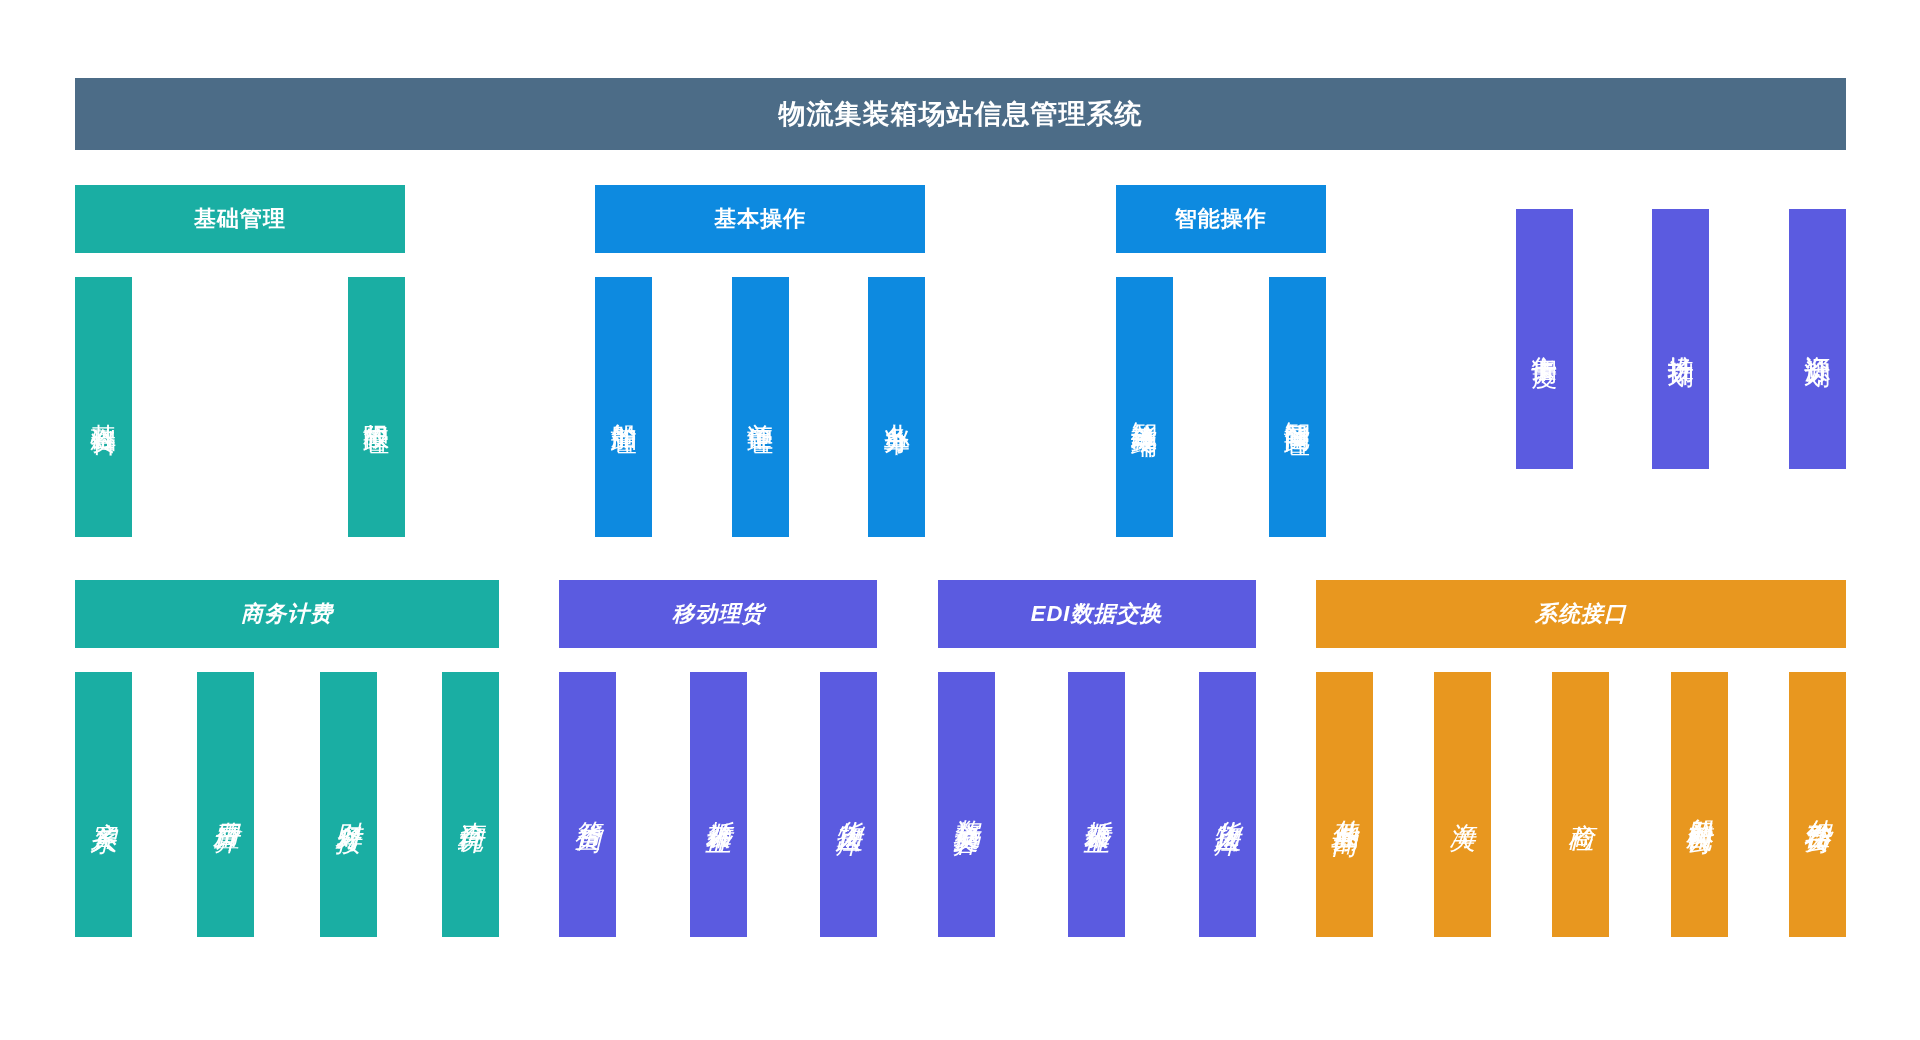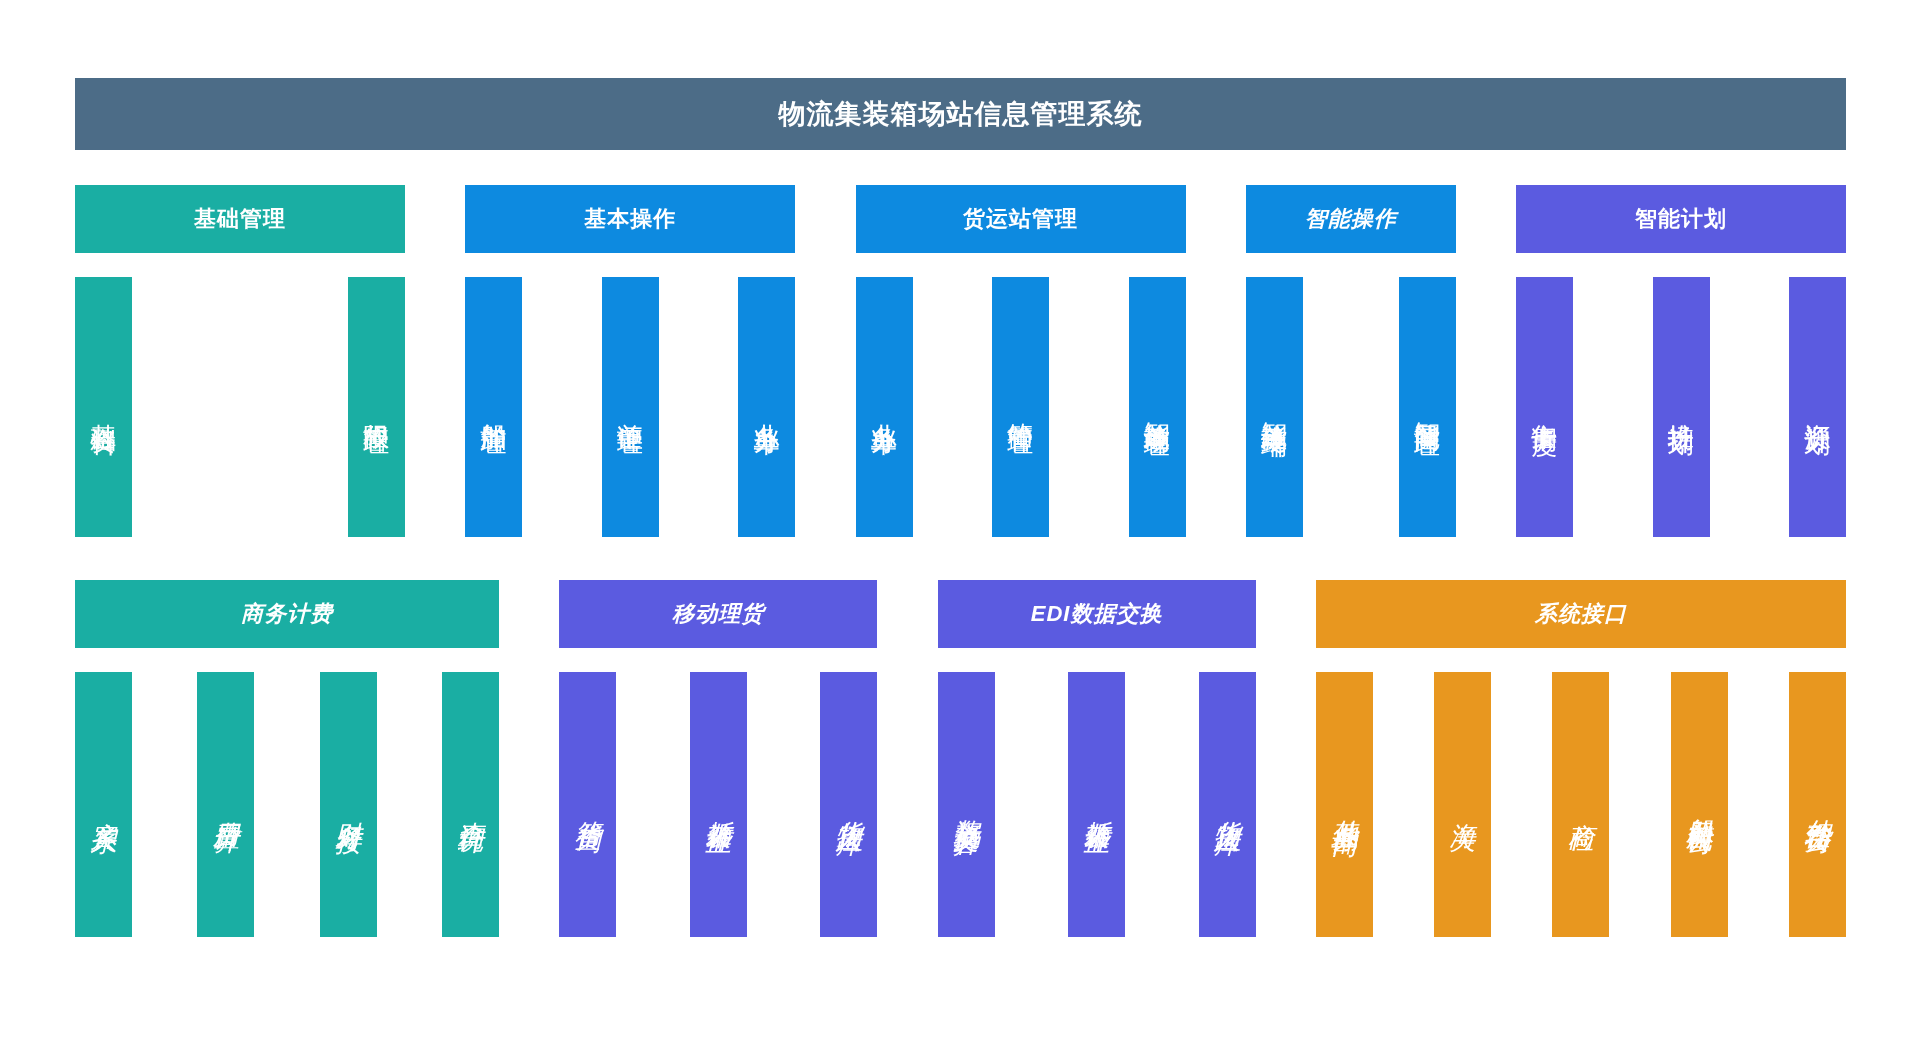--- a/index.html
+++ b/index.html
@@ -111,37 +111,28 @@
         </div>
       </div>
       <div class="group" style="width: 330px;">
         <div class="group-header" style="background: rgb(13, 138, 224);">基本操作</div>
         <div class="group-items">
           <div class="item" style="background: rgb(13, 138, 224);">船舶管理</div>
           <div class="item" style="background: rgb(13, 138, 224);">单证管理</div>
           <div class="item" style="background: rgb(13, 138, 224);">业务办单</div>
         </div>
       </div>
-      <div class="group" style="width: 330px;">
-        <div class="group-header" style="background: rgb(13, 138, 224);">货运站管理</div>
-        <div class="group-items">
-          <div class="item" style="background: rgb(13, 138, 224);">业务办单</div>
-          <div class="item" style="background: rgb(13, 138, 224);">箱管管理</div>
-          <div class="item" style="background: rgb(13, 138, 224);">智能堆场管理</div>
-        </div>
-      </div>
       <div class="group" style="width: 210px;">
-        <div class="group-header" style="background: rgb(13, 138, 224); font-style: italic;">智能操作</div>
+        <div class="group-header" style="background: rgb(13, 138, 224);">智能操作</div>
         <div class="group-items">
           <div class="item" style="background: rgb(13, 138, 224);">智能堆场终端</div>
           <div class="item" style="background: rgb(13, 138, 224);">智能闸口管理</div>
         </div>
       </div>
       <div class="group" style="width: 330px;">
-        <div class="group-header" style="background: rgb(91, 91, 224);">智能计划</div>
         <div class="group-items">
           <div class="item" style="background: rgb(91, 91, 224);">集卡调度</div>
           <div class="item" style="background: rgb(91, 91, 224);">堆场计划</div>
           <div class="item" style="background: rgb(91, 91, 224);">资源计划</div>
         </div>
       </div>
     </div>
 
   <div class="row row2" id="row2" style="justify-content: space-between; font-style: italic;">
       <div class="group" style="width: 424px;">

